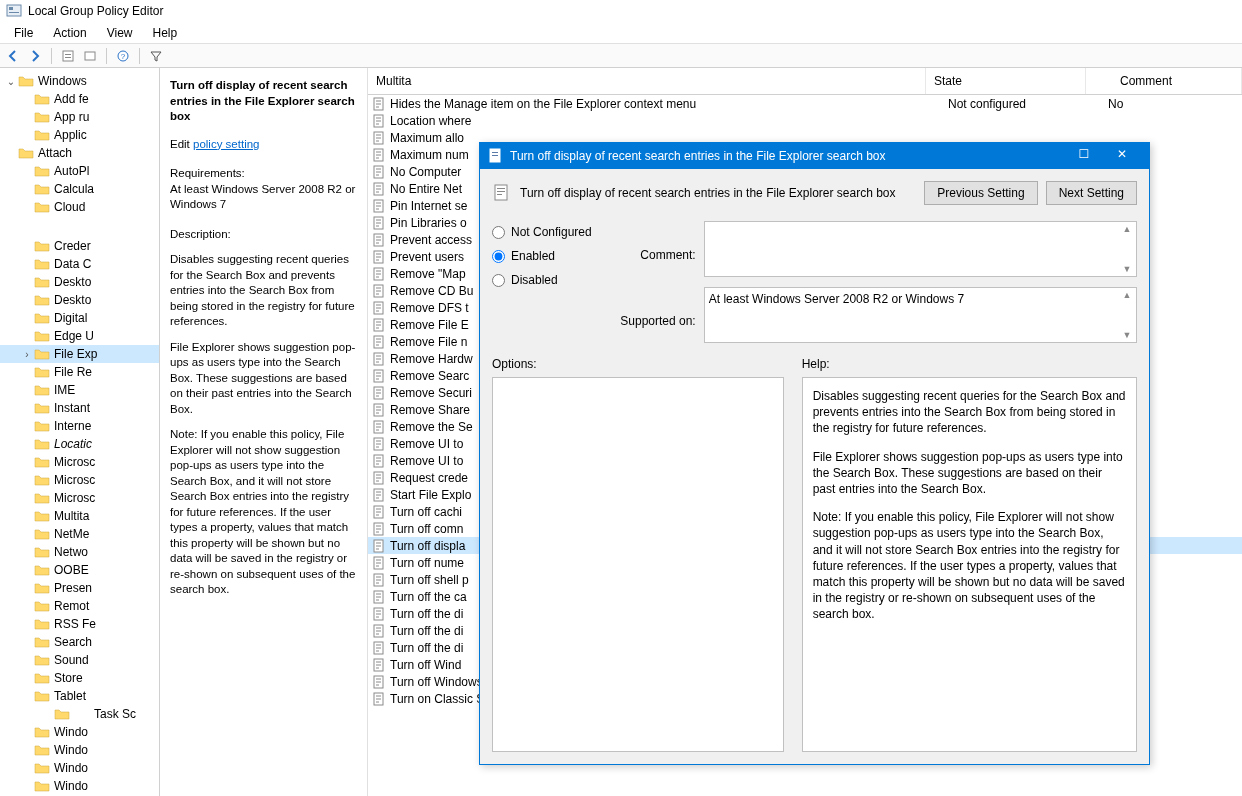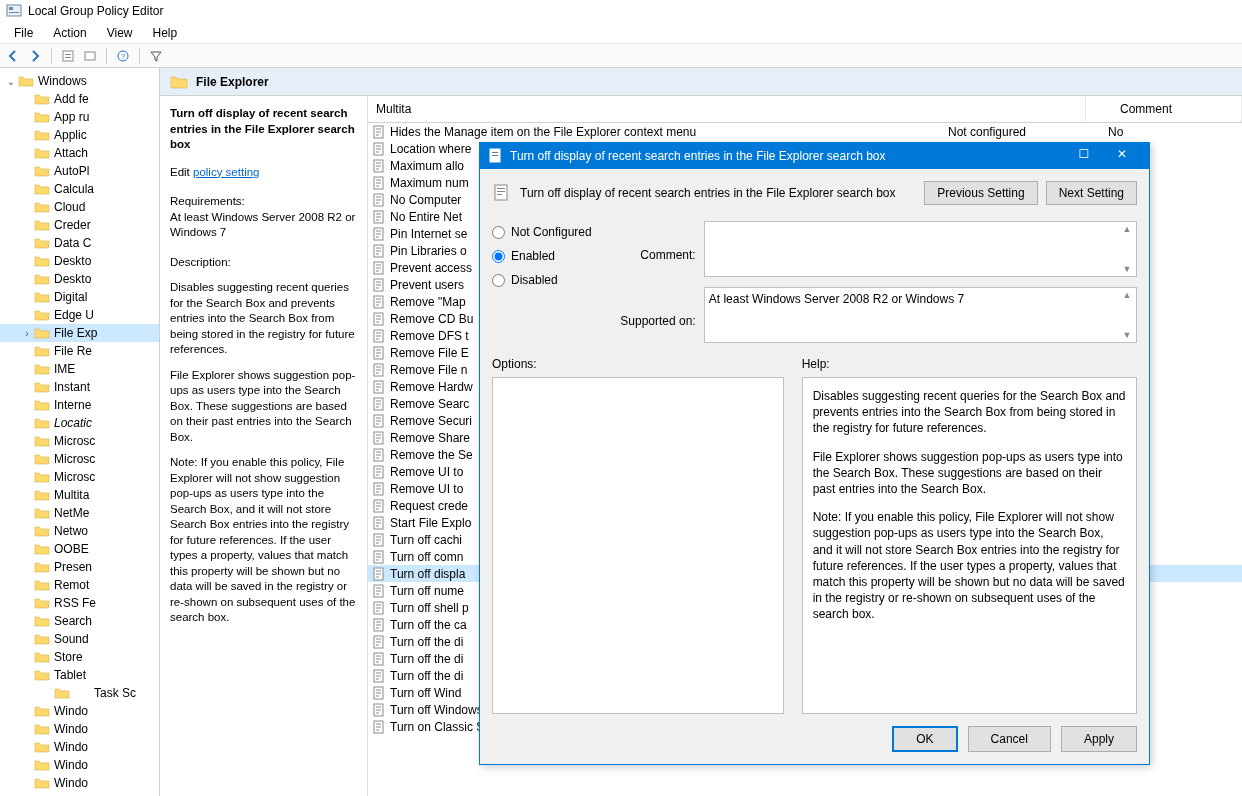--- a/index.html
+++ b/index.html
@@ -146,21 +146,21 @@
         </svg>
         <span>App ru</span>
       </div>
       <div class="tree-item" style="padding-left: 20px;">
         <span class="exp"></span>
         <svg class="folder fld" viewBox="0 0 16 14">
           <path d="M1 3 L5 3 L7 5 L15 5 L15 12 L1 12 Z"></path>
         </svg>
         <span>Applic</span>
       </div>
-      <div class="tree-item" style="padding-left: 20px;">
+      <div class="tree-item" style="padding-left: 4px;">
         <span class="exp"></span>
         <svg class="folder fld" viewBox="0 0 16 14">
           <path d="M1 3 L5 3 L7 5 L15 5 L15 12 L1 12 Z"></path>
         </svg>
         <span>Attach</span>
       </div>
       <div class="tree-item" style="padding-left: 20px;">
         <span class="exp"></span>
         <svg class="folder fld" viewBox="0 0 16 14">
           <path d="M1 3 L5 3 L7 5 L15 5 L15 12 L1 12 Z"></path>
@@ -174,21 +174,21 @@
         </svg>
         <span>Calcula</span>
       </div>
       <div class="tree-item" style="padding-left: 20px;">
         <span class="exp"></span>
         <svg class="folder fld" viewBox="0 0 16 14">
           <path d="M1 3 L5 3 L7 5 L15 5 L15 12 L1 12 Z"></path>
         </svg>
         <span>Cloud</span>
       </div>
-      <div class="tree-item" style="padding-left: 20px;">
+      <div class="tree-item" style="padding-left: 20px; margin-top: 21px;">
         <span class="exp"></span>
         <svg class="folder fld" viewBox="0 0 16 14">
           <path d="M1 3 L5 3 L7 5 L15 5 L15 12 L1 12 Z"></path>
         </svg>
         <span>Creder</span>
       </div>
       <div class="tree-item" style="padding-left: 20px;">
         <span class="exp"></span>
         <svg class="folder fld" viewBox="0 0 16 14">
           <path d="M1 3 L5 3 L7 5 L15 5 L15 12 L1 12 Z"></path>
@@ -407,46 +407,41 @@
       </div>
       <div class="tree-item" style="padding-left: 20px;">
         <span class="exp"></span>
         <svg class="folder fld" viewBox="0 0 16 14">
           <path d="M1 3 L5 3 L7 5 L15 5 L15 12 L1 12 Z"></path>
         </svg>
         <span>Windo</span>
       </div>
     </div>
   <div class="content">
-    <div class="ctab">
-      <svg class="folder" width="18" height="16" viewBox="0 0 18 16">
-          <path d="M1 3 L6 3 L8 5 L17 5 L17 14 L1 14 Z"></path>
-        </svg>
-      <span style="margin-left:8px;font-weight:600">File Explorer</span>
-    </div>
     <div class="body">
       <div class="desc">
         <b>Turn off display of recent search entries in the File Explorer search box</b>
         <div style="height:12px"></div>
         <span>Edit </span><span class="edit">policy setting</span>
         <div style="height:14px"></div>
         <div>Requirements:</div>
         <div>At least Windows Server 2008 R2 or Windows 7</div>
         <div style="height:14px"></div>
         <div>Description:</div>
         <div style="height:10px"></div>
         <div>Disables suggesting recent queries for the Search Box and prevents entries into the Search Box from being stored in the registry for future references.</div>
         <div style="height:10px"></div>
         <div>File Explorer shows suggestion pop-ups as users type into the Search Box.  These suggestions are based on their past entries into the Search Box.</div>
         <div style="height:10px"></div>
         <div>Note: If you enable this policy, File Explorer will not show suggestion pop-ups as users type into the Search Box, and it will not store Search Box entries into the registry for future references.  If the user types a property, values that match this property will be shown but no data will be saved in the registry or re-shown on subsequent uses of the search box.</div>
       </div>
       <div class="list">
         <div class="list-head">
           <div class="c-set">Multita</div>
+          <div class="c-state">State</div>
           <div class="c-com">Comment</div>
         </div>
         <div id="listrows">
             <div class="list-row">
               <svg class="policy ri" viewBox="0 0 14 14">
                 <rect x="2" y="1" width="9" height="12"></rect>
                 <line x1="4" y1="4" x2="9" y2="4"></line>
                 <line x1="4" y1="7" x2="9" y2="7"></line>
                 <line x1="4" y1="10" x2="7" y2="10"></line>
               </svg>
@@ -910,19 +905,14 @@
       </div>
       <div class="col help">
         <div class="lbl2">Help:</div>
         <div class="box2" id="helpbox">
             <p style="margin-bottom:12px">Disables suggesting recent queries for the Search Box and prevents entries into the Search Box from being stored in the registry for future references.</p>
             <p style="margin-bottom:12px">File Explorer shows suggestion pop-ups as users type into the Search Box.  These suggestions are based on their past entries into the Search Box.</p>
             <p style="margin-bottom:12px">Note: If you enable this policy, File Explorer will not show suggestion pop-ups as users type into the Search Box, and it will not store Search Box entries into the registry for future references.  If the user types a property, values that match this property will be shown but no data will be saved in the registry or re-shown on subsequent uses of the search box.</p>
           </div>
       </div>
     </div>
-    <div class="dlg-btns">
-      <button class="primary">OK</button>
-      <button>Cancel</button>
-      <button>Apply</button>
-    </div>
   </div>
 </div>
 
 </body></html>

